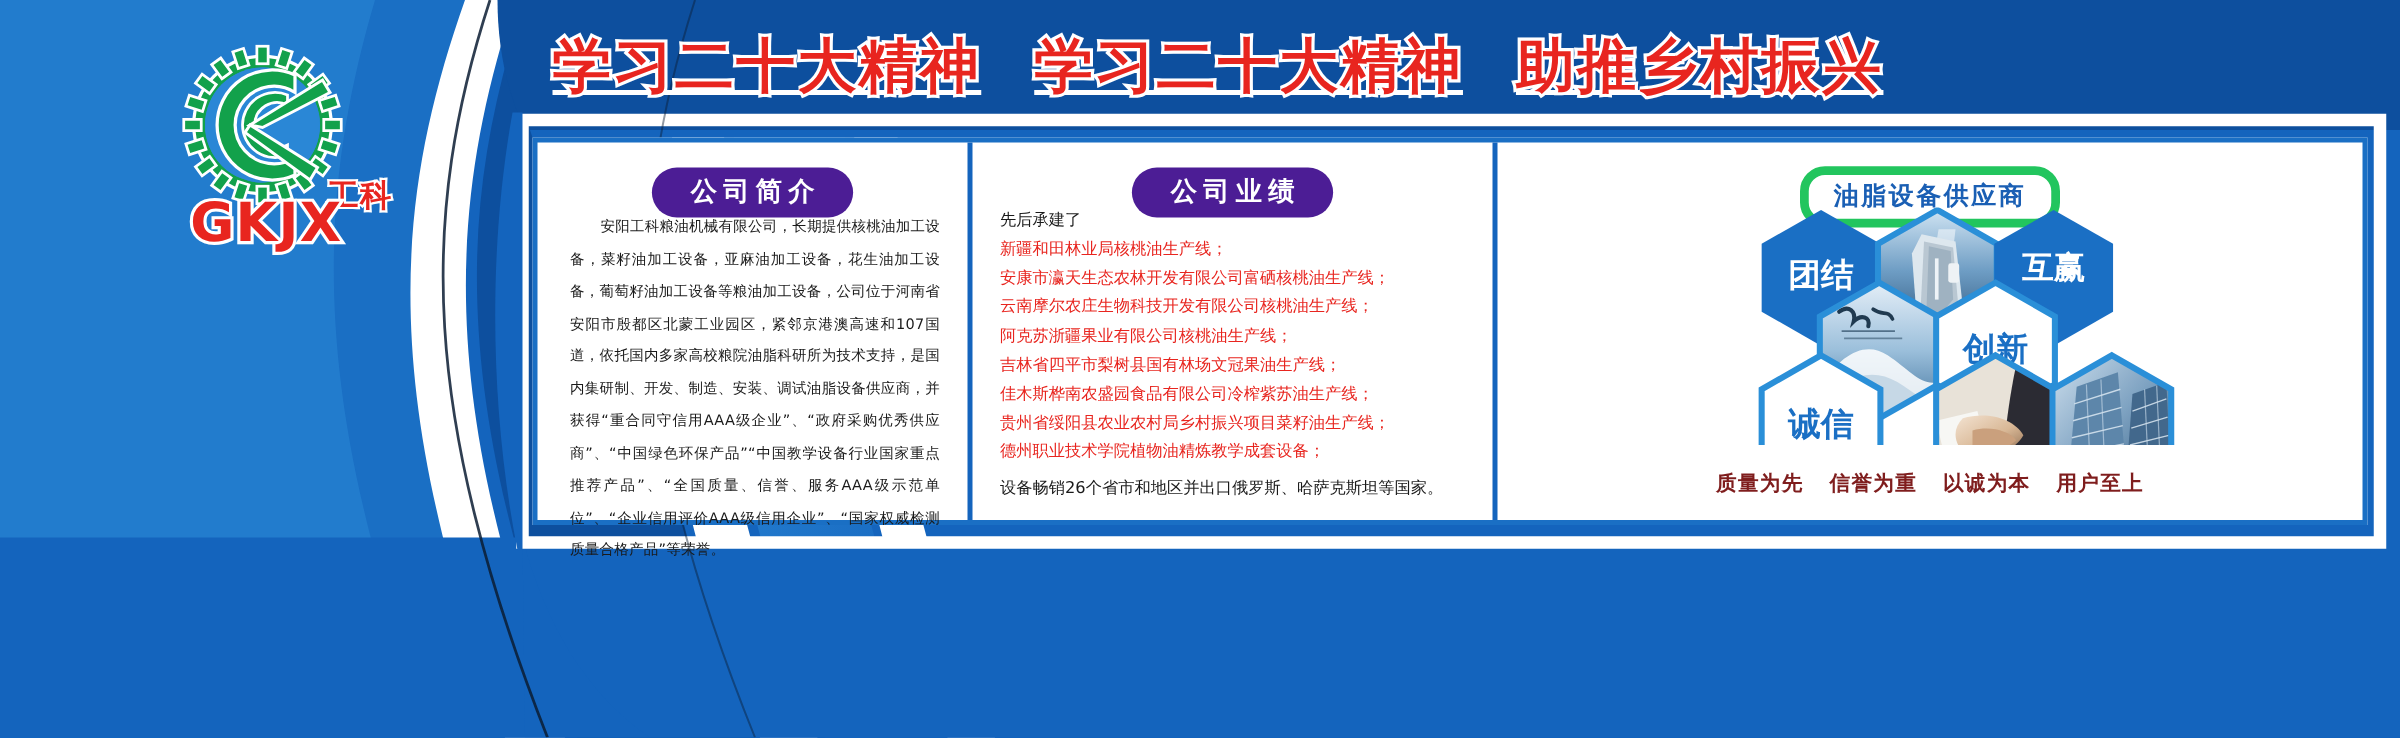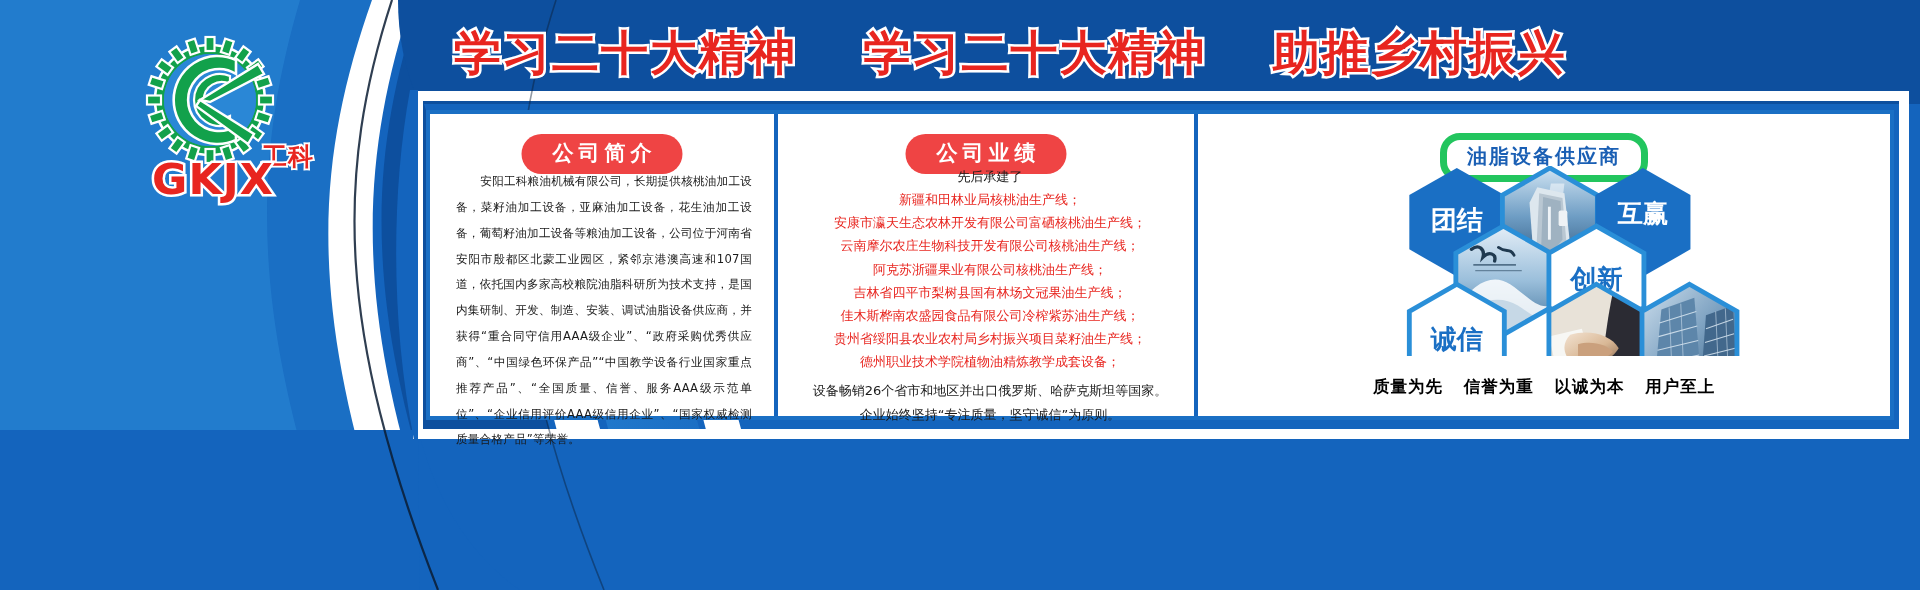--- a/index.html
+++ b/index.html
@@ -42,38 +42,38 @@
     position:absolute; left:430px; top:22px; width:1010px;
     text-align:center;
     font-size:47px; font-weight:bold;
     color:#e8251f;
     letter-spacing:2px;
     -webkit-text-stroke:5px #ffffff;
     paint-order:stroke fill;
     white-space:nowrap;
     z-index:6;
   }
-  #headline span { margin:0 24px; }
+  #headline span { margin:0 12px;text-decoration:underline; }
 
   
   #panels {
     position:absolute; left:426px; top:110px;
     width:1468px; height:310px;
     background:#ffffff;
     border:4px solid #1a6fc4;
     display:flex;
     z-index:5;
   }
   .panel { position:relative; height:100%; }
   .divider { width:4px; background:#1464bd; flex:0 0 4px; }
 
   .panel-title {
     position:absolute; left:50%; transform:translateX(-50%);
     top:20px;
-    background:#ef4444;
+    background:#4c1d95;
     border-radius:22px;
     padding:5px 26px 7px 26px;
     color:#ffffff;
     font-size:21px; font-weight:bold;
     letter-spacing:5px;
     text-indent:5px;
     white-space:nowrap;
   }
 
   
@@ -81,21 +81,21 @@
   #intro-body {
     position:absolute; left:26px; right:22px; top:55px;
     font-size:11.6px; line-height:2.23;
     color:#1a1a1a;
     text-align:justify;
     text-indent:2.1em;
     letter-spacing:0.2px;
   }
 
   
-  #panel-perf { flex:0 0 416px;text-align:center; }
+  #panel-perf { flex:0 0 416px; }
   #perf-body {
     position:absolute; left:22px; right:14px; top:51px;
     font-size:13px; line-height:1.78;
     color:#1a1a1a;
   }
   #perf-body .lead { color:#1a1a1a; }
   #perf-body .redline { color:#e8251f; }
   #perf-body .tail { color:#1a1a1a; margin-top:6px; }
   #perf-body .tail div { line-height:1.85; }
 
@@ -110,21 +110,21 @@
     font-size:20px; font-weight:bold;
     letter-spacing:2px;
     white-space:nowrap;
   }
   #hive {
     position:absolute; left:0; right:0; top:52px; height:190px;
   }
   #slogan {
     position:absolute; left:0; right:0; bottom:18px;
     text-align:center;
-    color:#000000;
+    color:#7f1d1d;
     font-size:16.5px; font-weight:bold;
     letter-spacing:1px;
     white-space:nowrap;
   }
   #slogan span { margin:0 7px; }
 </style>
 </head>
 <body>
 
 <div id="stage">
@@ -244,21 +244,20 @@
         <div class="redline">新疆和田林业局核桃油生产线；</div>
         <div class="redline">安康市瀛天生态农林开发有限公司富硒核桃油生产线；</div>
         <div class="redline">云南摩尔农庄生物科技开发有限公司核桃油生产线；</div>
         <div class="redline">阿克苏浙疆果业有限公司核桃油生产线；</div>
         <div class="redline">吉林省四平市梨树县国有林场文冠果油生产线；</div>
         <div class="redline">佳木斯桦南农盛园食品有限公司冷榨紫苏油生产线；</div>
         <div class="redline">贵州省绥阳县农业农村局乡村振兴项目菜籽油生产线；</div>
         <div class="redline">德州职业技术学院植物油精炼教学成套设备；</div>
         <div class="tail">
           <div>设备畅销26个省市和地区并出口俄罗斯、哈萨克斯坦等国家。</div>
-          <div>企业始终坚持“专注质量，坚守诚信”为原则。</div>
         </div>
       </div>
     </section>
 
     <div class="divider"></div>
 
     <section class="panel" id="panel-supply">
       <div id="supply-title">油脂设备供应商</div>
 
       <svg id="hive" viewBox="0 0 690 196" preserveAspectRatio="xMidYMid meet">

